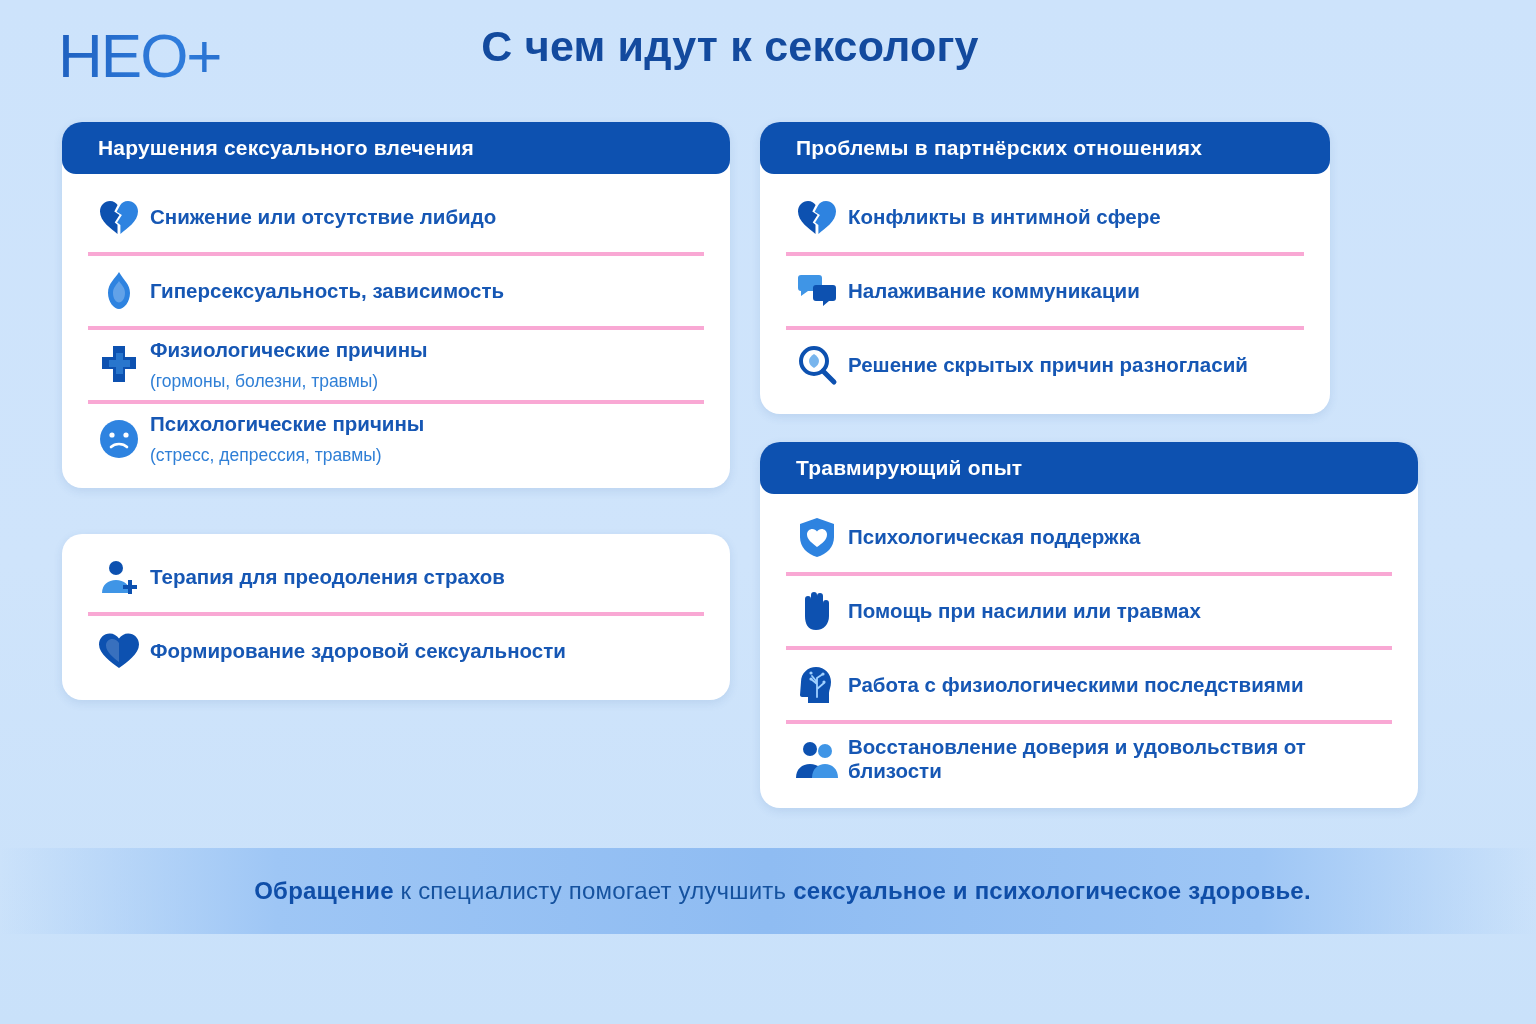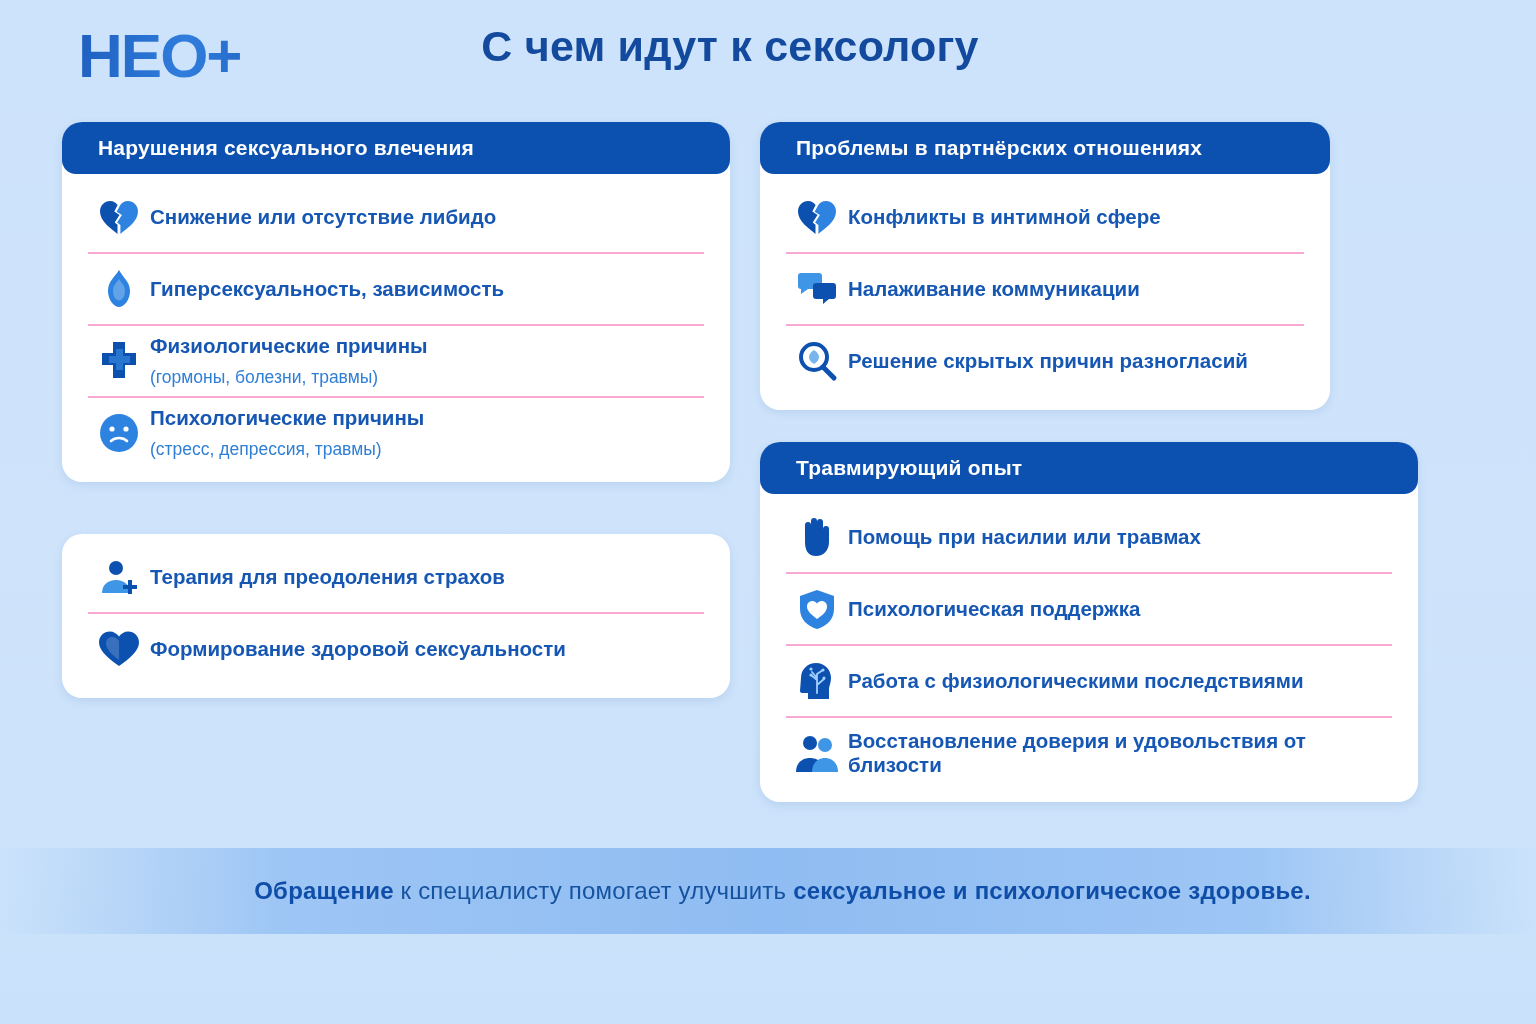--- a/index.html
+++ b/index.html
@@ -23,31 +23,30 @@
   
   .logo {
     position: absolute;
     left: 58px;
     top: 18px;
     width: 260px;
     height: 76px;
   }
   .logo-text {
     font-size: 62px;
-    font-weight: bold;
+    font-weight: normal;
     letter-spacing: -2px;
     color: #1b5fc4;
     line-height: 76px;
     background: linear-gradient(100deg, #1e5fbe 0%, #2f7ddd 45%, #1b55b0 100%);
     -webkit-background-clip: text;
     background-clip: text;
     color: transparent;
     text-shadow: 0 0 0 rgba(0,0,0,0);
     filter: blur(0.2px);
-    margin-left: 20px;
   }
   .title {
     position: absolute;
     left: 380px;
     top: 22px;
     width: 700px;
     text-align: center;
     font-size: 43px;
     font-weight: bold;
     color: #134a9e;
@@ -71,21 +70,21 @@
     border-radius: 16px 16px 14px 14px;
     letter-spacing: 0.2px;
   }
   .card-body {
     padding: 8px 26px 14px 26px;
   }
   .row {
     display: flex;
     align-items: center;
     min-height: 58px;
-    border-bottom: 2px solid #f9a8d4;
+    border-bottom: 4px solid #f9a8d4;
     padding: 6px 0;
   }
   .row:last-child { border-bottom: none; }
   .row-icon {
     width: 62px;
     min-width: 62px;
     display: flex;
     align-items: center;
     justify-content: center;
   }
@@ -277,38 +276,38 @@
 
     </div>
   </div>
 
   <div class="card" id="card-trauma">
     <div class="card-head">Травмирующий опыт</div>
     <div class="card-body">
 
       <div class="row">
         <div class="row-icon">
+          <svg width="42" height="42" viewBox="0 0 42 42">
+            <path d="M21 2l17 6v13c0 10-7 17-17 20C11 38 4 31 4 21V8z" fill="#2e83e0"></path>
+            <path d="M21 31c-5-4-10-7.5-10-12.5 0-3.3 2.6-5.5 5.3-5.5 2 0 3.6 1 4.7 2.5 1.1-1.5 2.7-2.5 4.7-2.5 2.7 0 5.3 2.2 5.3 5.5C31 24 26 27.5 21 31z" fill="#ffffff"></path>
+          </svg>
+        </div>
+        <div class="row-text">
+          <span>Психологическая поддержка</span>
+        </div>
+      </div>
+
+      <div class="row">
+        <div class="row-icon">
           <svg width="40" height="42" viewBox="0 0 40 42">
             <path d="M8 20V9a3 3 0 0 1 6 0v8V5a3 3 0 0 1 6 0v12V6a3 3 0 0 1 6 0v13v-6a3 3 0 0 1 6 0v13c0 8-5 14-13 14S8 34 8 26z" fill="#0d51b0"></path>
           </svg>
         </div>
         <div class="row-text">
           <span>Помощь при насилии или травмах</span>
-        </div>
-      </div>
-
-      <div class="row">
-        <div class="row-icon">
-          <svg width="42" height="42" viewBox="0 0 42 42">
-            <path d="M21 2l17 6v13c0 10-7 17-17 20C11 38 4 31 4 21V8z" fill="#2e83e0"></path>
-            <path d="M21 31c-5-4-10-7.5-10-12.5 0-3.3 2.6-5.5 5.3-5.5 2 0 3.6 1 4.7 2.5 1.1-1.5 2.7-2.5 4.7-2.5 2.7 0 5.3 2.2 5.3 5.5C31 24 26 27.5 21 31z" fill="#ffffff"></path>
-          </svg>
-        </div>
-        <div class="row-text">
-          <span>Психологическая поддержка</span>
         </div>
       </div>
 
       <div class="row">
         <div class="row-icon">
           <svg width="44" height="42" viewBox="0 0 44 42">
             <path d="M6 18C6 9 13 3 21 3c9 0 15 7 15 15 0 5-2 8-2 11v10H13v-6H7c-1 0-2-1-2-2z" fill="#0d51b0"></path>
             <path d="M22 33V14m0 6l-6-5m6 10l7-6m-7-1l-5-6m5 2l6-4" stroke="#9fd0ff" stroke-width="1.8" fill="none" stroke-linecap="round"></path>
             <circle cx="16" cy="9" r="1.6" fill="#9fd0ff"></circle>
             <circle cx="28" cy="10" r="1.6" fill="#9fd0ff"></circle>

